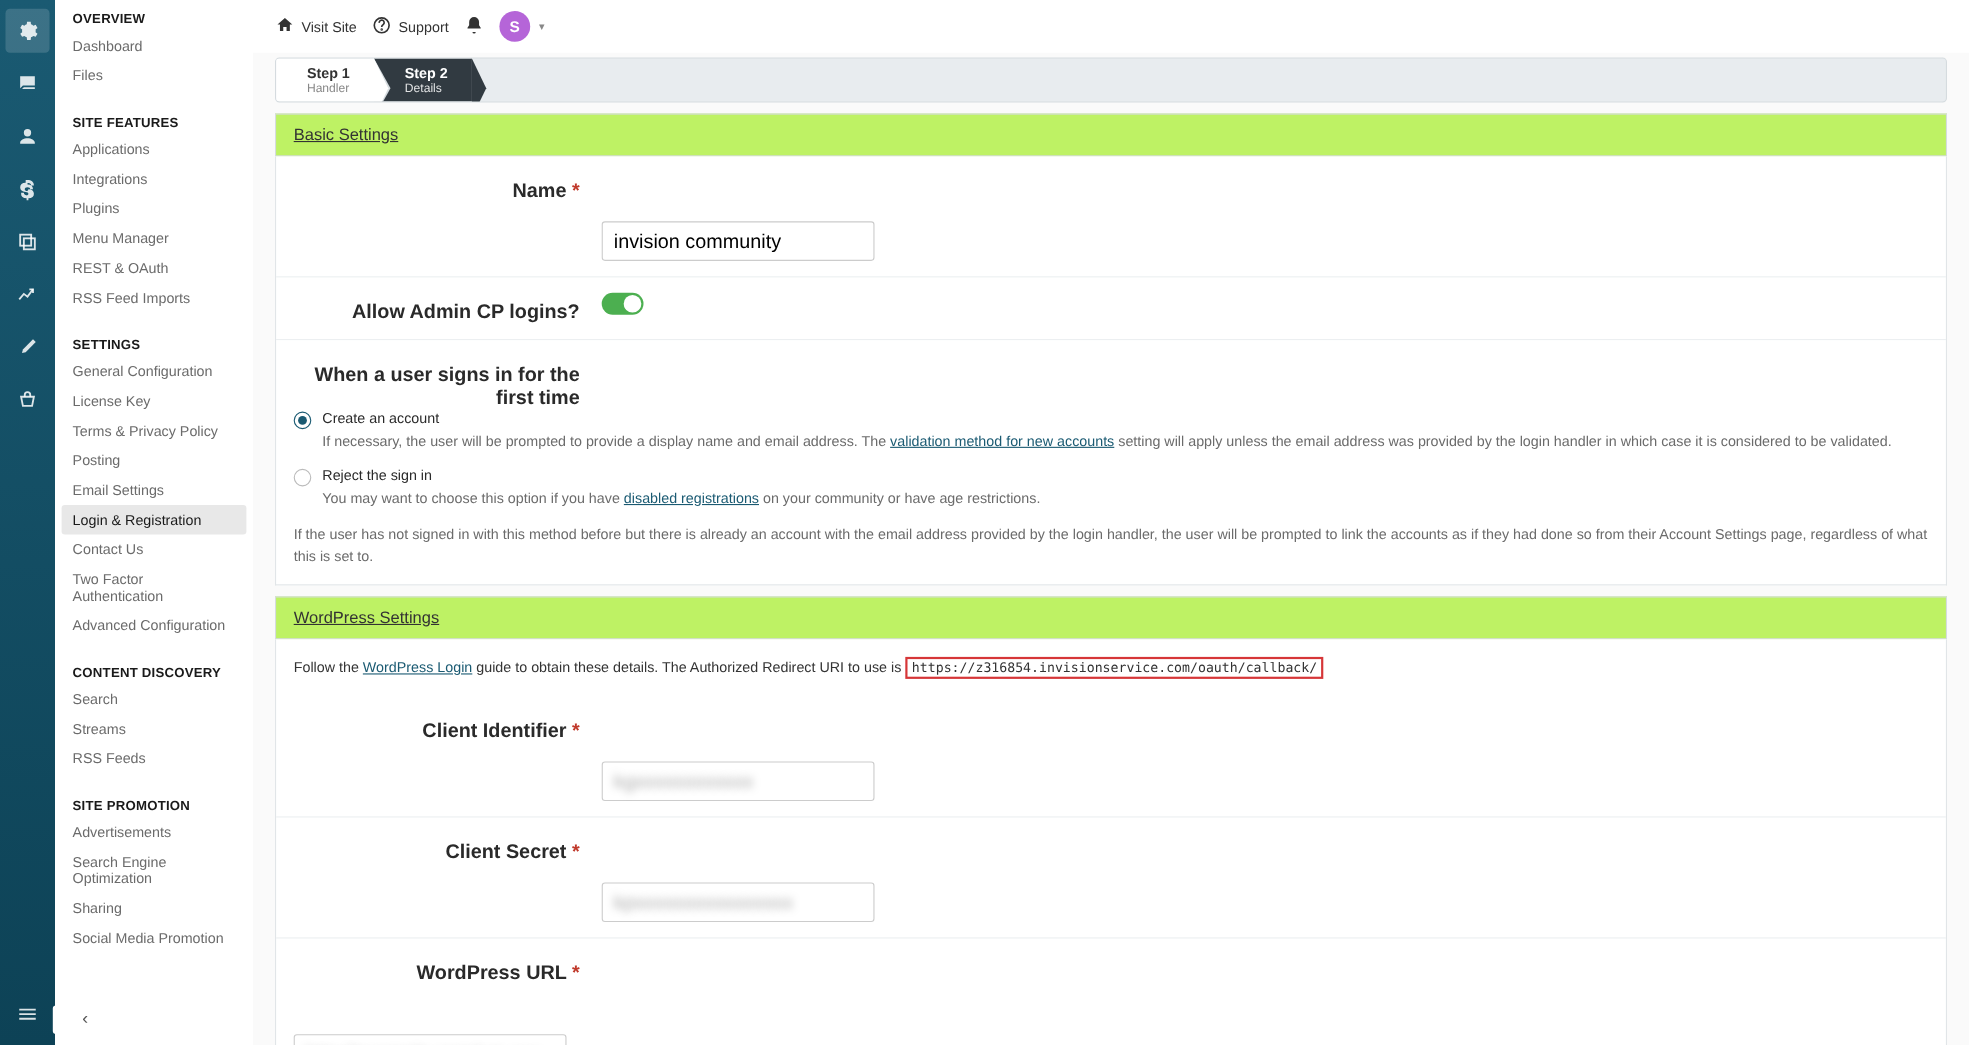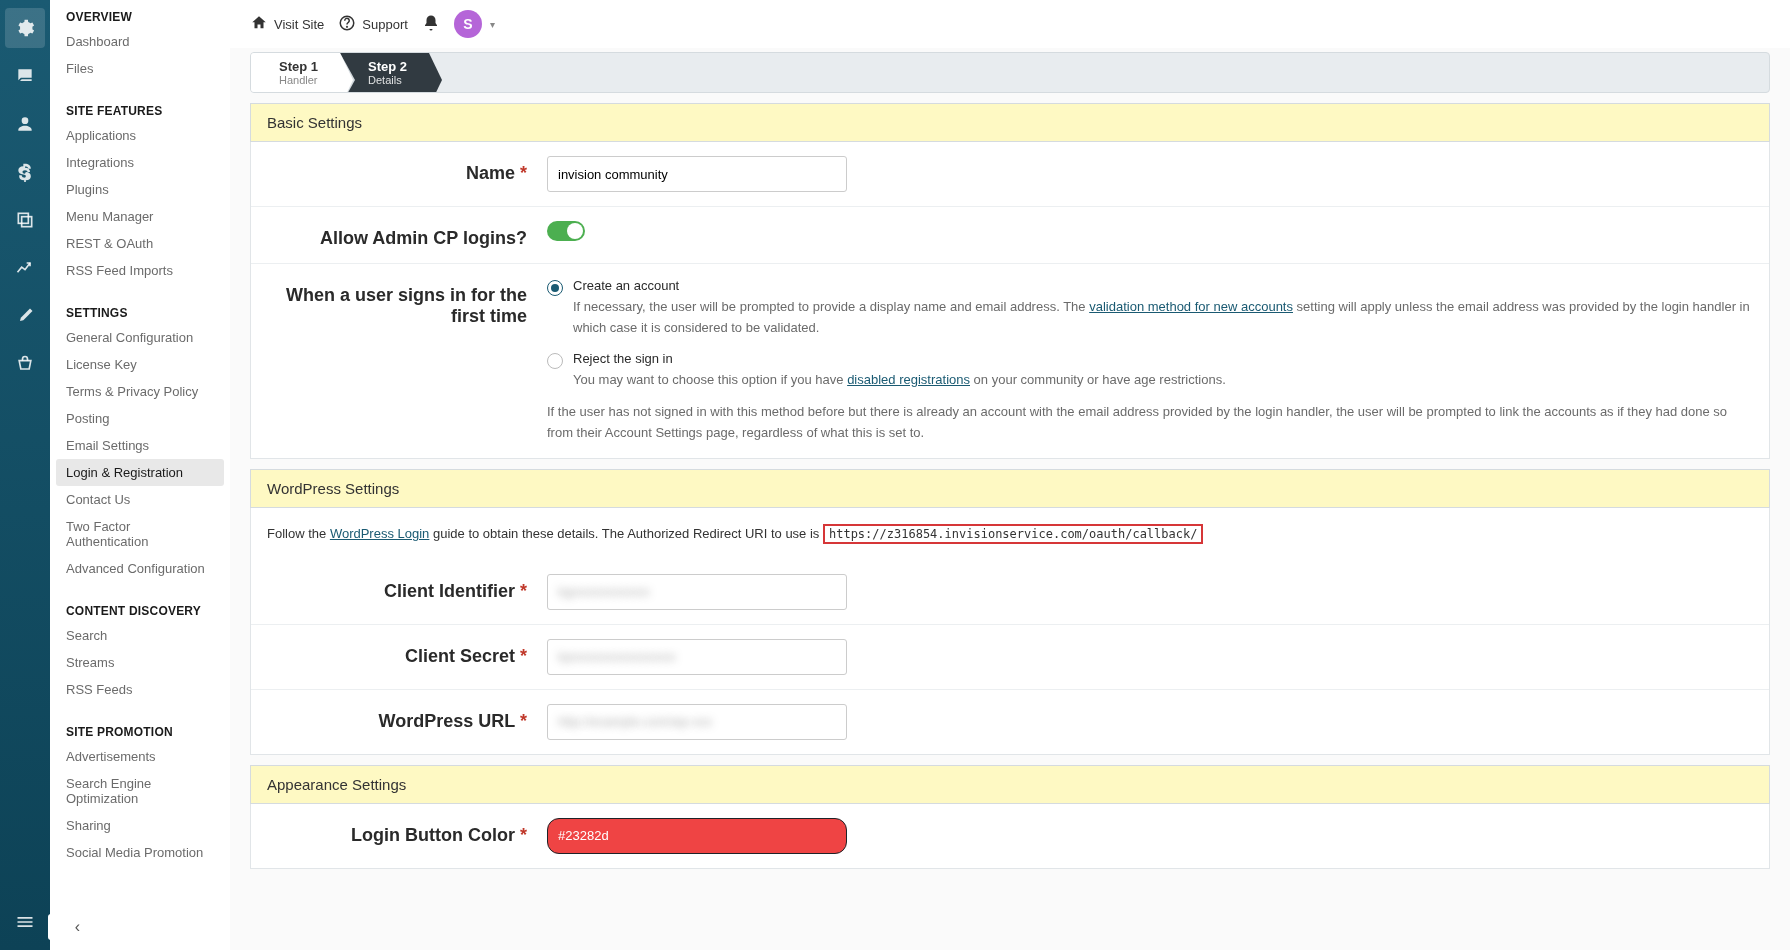--- a/index.html
+++ b/index.html
@@ -41,30 +41,30 @@
 .step-sub { font-size: 11px; color: rgba(255,255,255,0.85); }
 .step1 { background: #fff; color: #333; }
 .step1 .step-sub { color: #888; }
 .step2 { background: #313a41; color: #fff; }
 .step::after { content: ""; position: absolute; right: -13px; top: 0; width: 0; height: 0; border-top: 27px solid transparent; border-bottom: 27px solid transparent; border-left: 13px solid currentColor; z-index: 2; }
 .step1::after { border-left-color: #fff; }
 .step2::after { border-left-color: #313a41; }
 .step1::before { content: ""; position: absolute; right: -15px; top: 0; width: 0; height: 0; border-top: 27px solid transparent; border-bottom: 27px solid transparent; border-left: 15px solid #d5dbdf; z-index: 1; }
 
 
-.section-hdr { background: #fef9c3; border: 1px solid #d5dbdf; border-top: 1px solid #d5dbdf; padding: 10px 16px; font-size: 15px; color: #333; margin-top: 10px; }
+.section-hdr { background: #bef264; border: 1px solid #d5dbdf; border-top: 1px solid #d5dbdf; padding: 10px 16px; font-size: 15px; color: #333; margin-top: 10px; text-decoration: underline; }
 .form-body { background: #fff; border: 1px solid #e1e5e8; border-top: none; }
 
 
 .form-row { display: flex; padding: 14px 16px; border-bottom: 1px solid #eceff1; }
-.form-row:last-child { border-bottom: none; }
+.form-row:last-child { border-bottom: none; flex-direction: column; }
 .form-label { width: 280px; text-align: right; padding-right: 20px; font-weight: 600; color: #2a2a2a; font-size: 18px; padding-top: 7px; }
 .req { color: #c0392b; }
 .form-ctrl { flex: 1; }
-.textbox { width: 300px; height: 36px; border: 1px solid #ccc; border-radius: 3px; padding: 0 10px; font-size: 13px; }
+.textbox { width: 248px; height: 36px; border: 1px solid #ccc; border-radius: 3px; padding: 0 10px; font-size: 18px; margin-top: 45px; }
 .textbox.dark { background: #ef4444; color: #fff; border-color: #1e2328; border-radius: 12px; }
 
 
 .toggle { width: 38px; height: 20px; background: #4caf50; border-radius: 11px; position: relative; cursor: pointer; }
 .toggle::after { content: ""; position: absolute; right: 2px; top: 2px; width: 16px; height: 16px; background: #fff; border-radius: 50%; }
 
 
 .radio-opt { display: flex; gap: 10px; margin-bottom: 12px; }
 .radio { width: 16px; height: 16px; border: 1px solid #bbb; border-radius: 50%; flex-shrink: 0; margin-top: 2px; position: relative; }
 .radio.selected { border-color: #1a5a72; }

